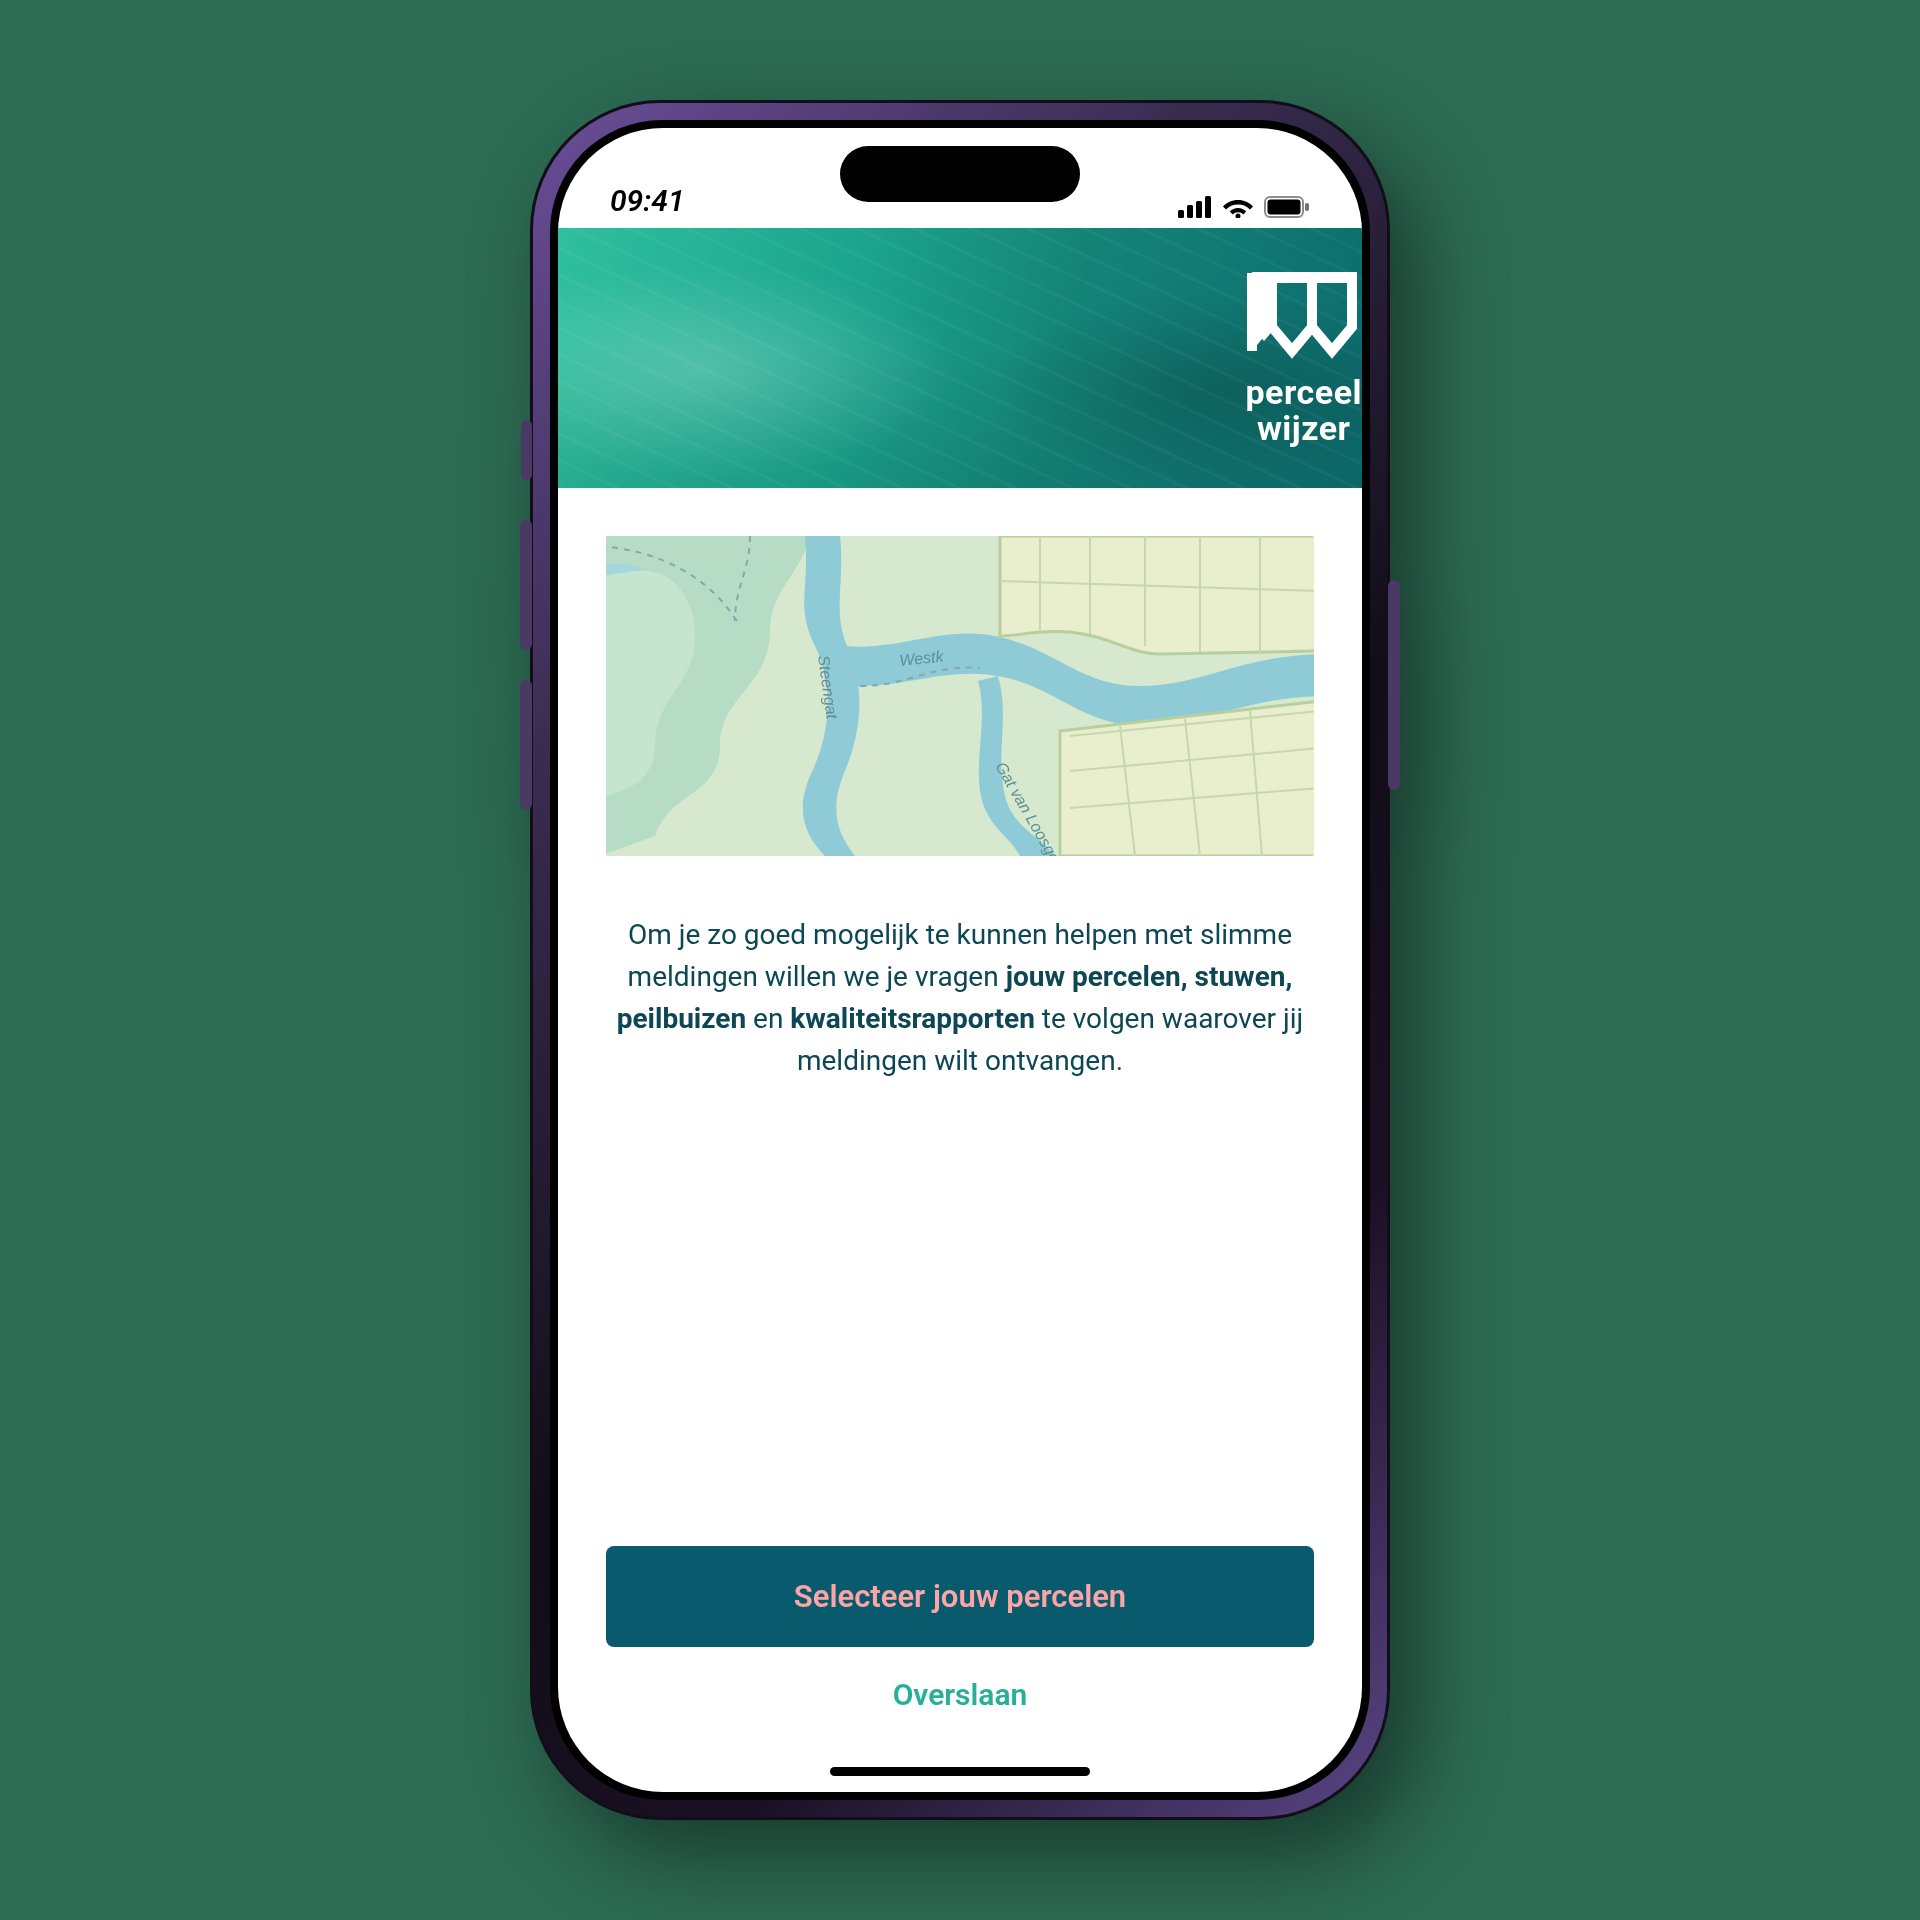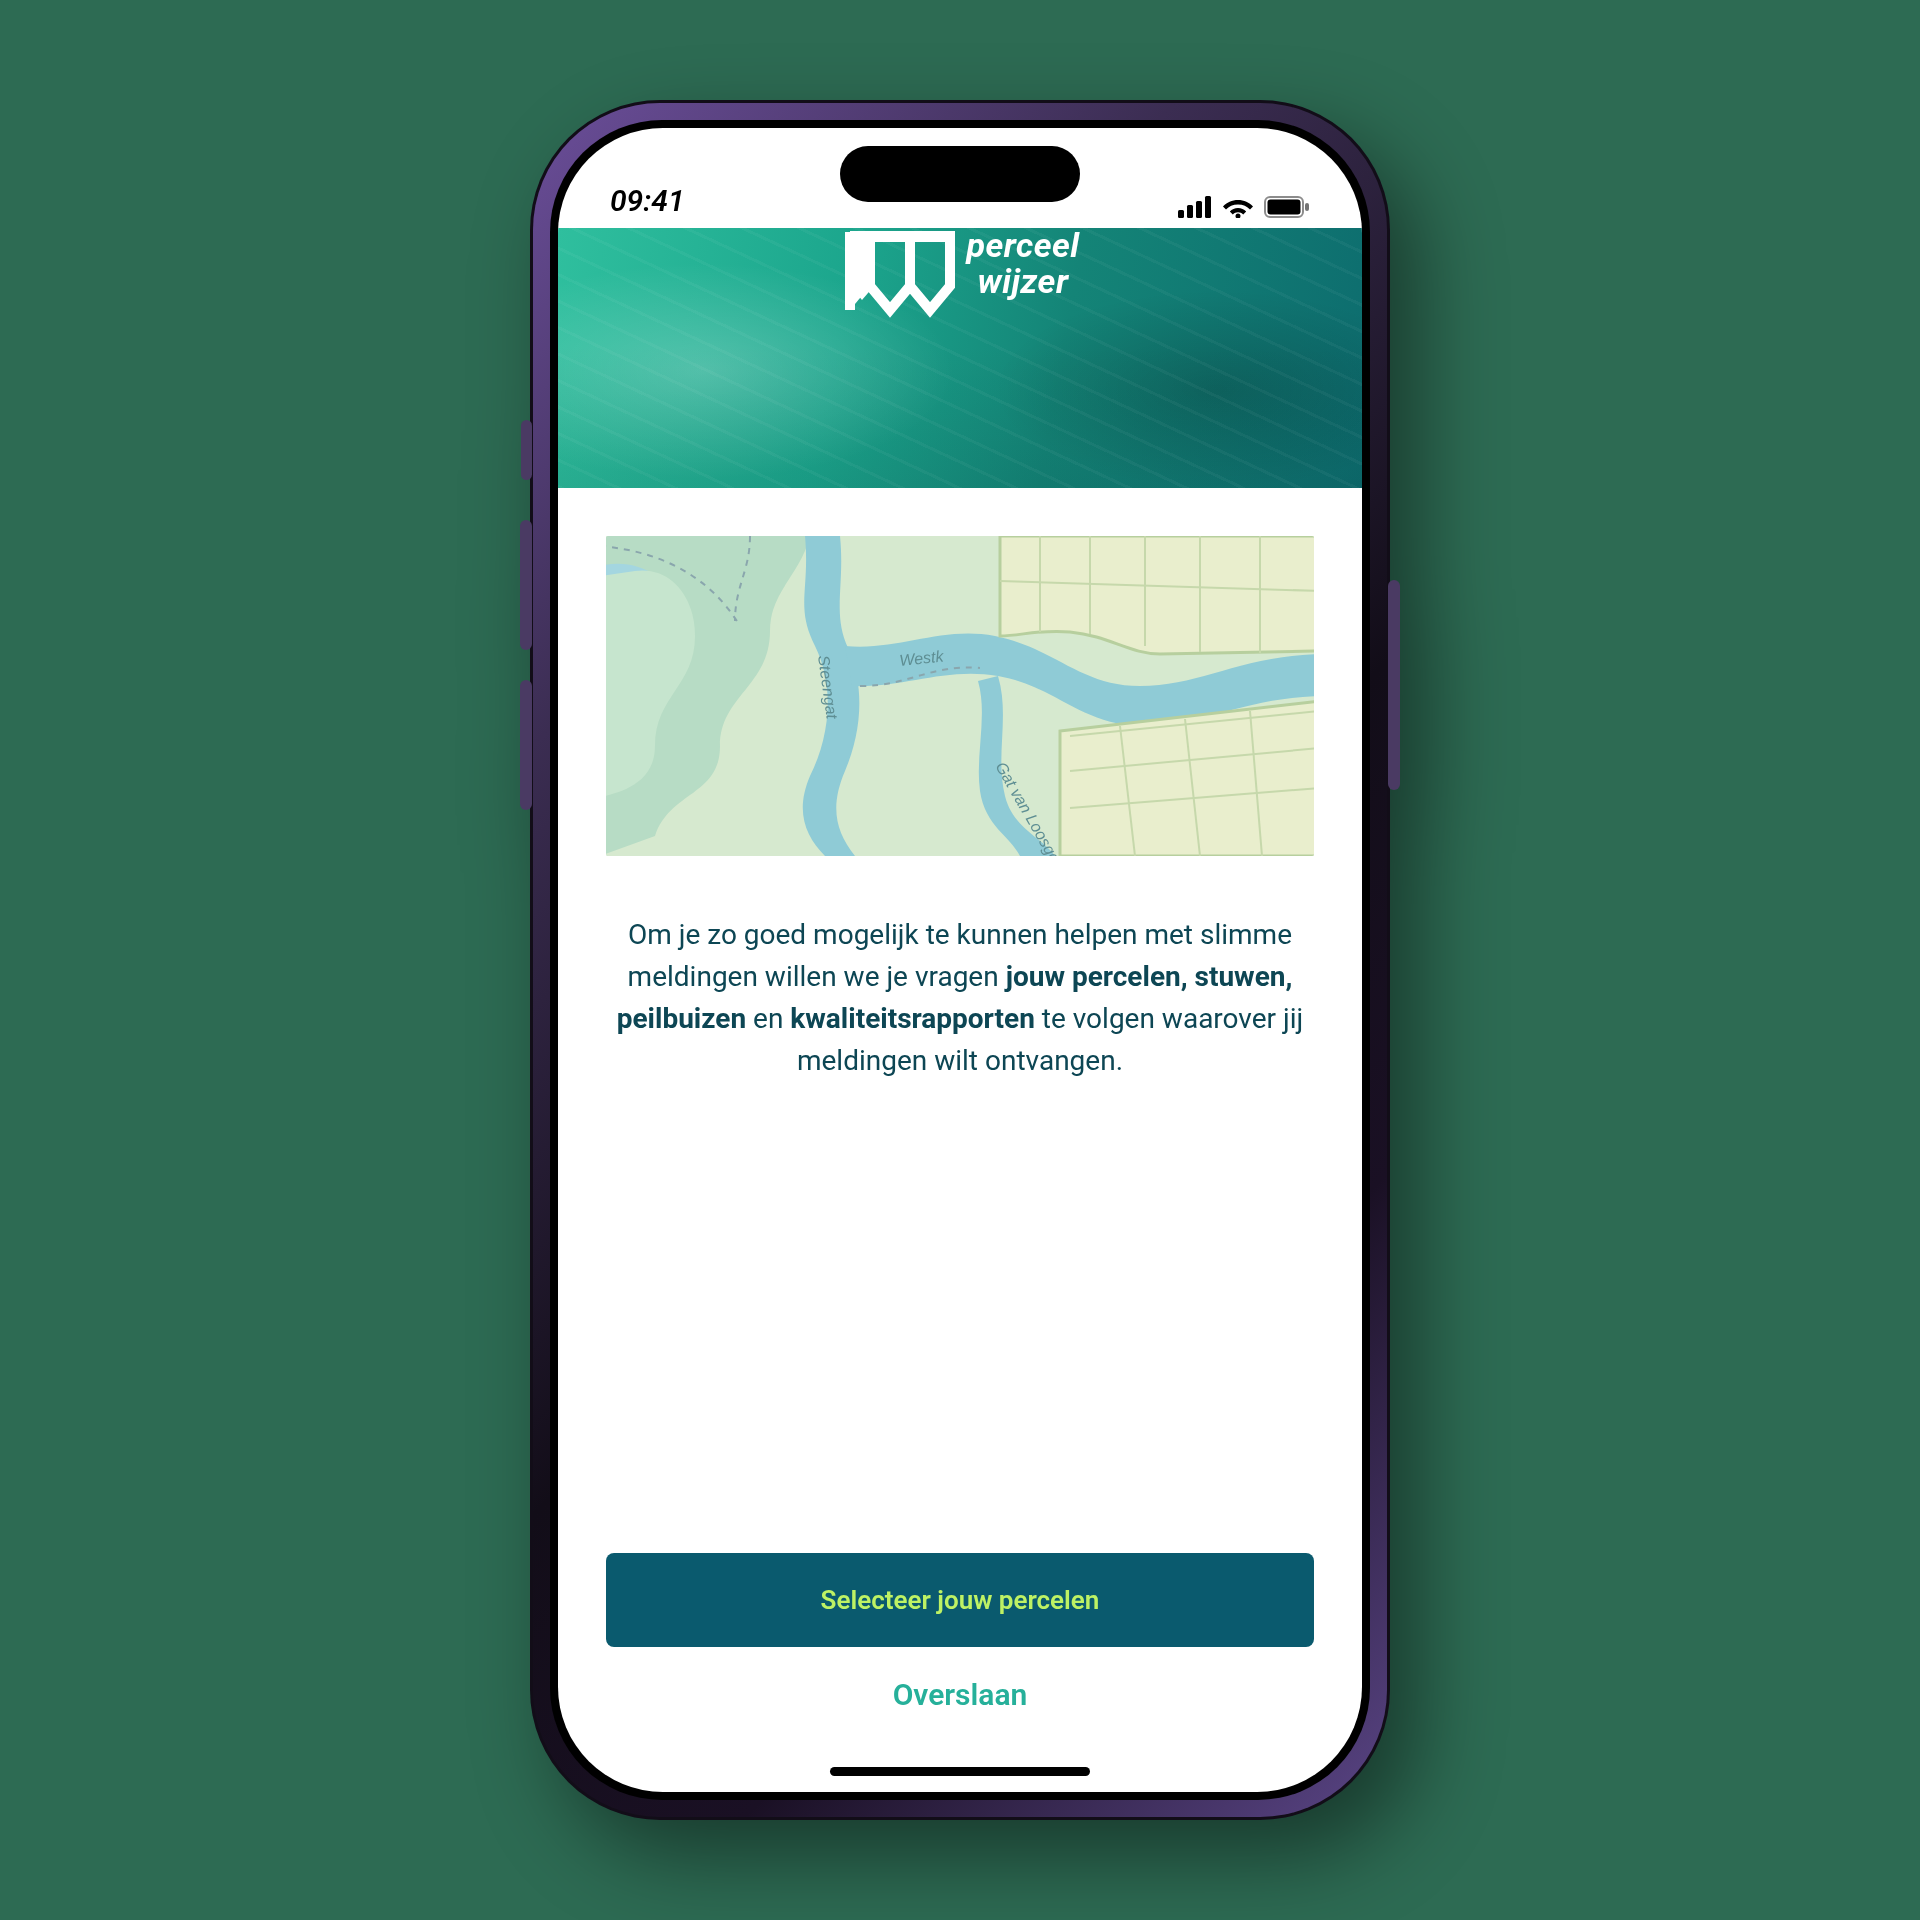--- a/index.html
+++ b/index.html
@@ -94,22 +94,22 @@
       radial-gradient(ellipse 360px 160px at 82% 62%,rgba(0,0,0,.18),transparent 62%),
       linear-gradient(100deg,#2fbf9e 0%,#1ca68d 35%,#148477 62%,#0d6c6e 100%);
   }
   .banner::after{
     content:"";position:absolute;inset:0;
     background:
       repeating-linear-gradient(25deg,rgba(255,255,255,.04) 0 3px,transparent 3px 24px),
       linear-gradient(0deg,rgba(0,40,40,.1),transparent 55%);
   }
   .banner .logo{
-    position:absolute;inset:0;display:flex;flex-direction:row;align-items:flex-start;justify-content:center;
-    color:#fff;z-index:2;gap:6px;font-style:italic;
+    position:absolute;inset:0;display:flex;flex-direction:column;align-items:flex-end;justify-content:center;
+    color:#fff;z-index:2;gap:6px;
   }
   .logo-text{
     text-align:center;font-weight:700;letter-spacing:.5px;line-height:1.05;font-size:34px;
   }
 
   
   .content{
     flex:1 1 auto;display:flex;flex-direction:column;padding:48px 48px 30px 48px;
   }
 
@@ -126,22 +126,22 @@
     font-size:28px;
     line-height:1.5;
     font-weight:400;
   }
   .intro b{font-weight:700;}
 
   .spacer{flex:1 1 auto;}
 
   .primary-btn{
     background:var(--teal-btn);
-    color:#bef264;text-align:center;
-    font-size:26px;font-weight:600;
+    color:#fca5a5;text-align:center;
+    font-size:31px;font-weight:600;
     padding:32px 10px;border-radius:8px;
     cursor:pointer;user-select:none;
   }
   .skip-btn{
     margin-top:30px;margin-bottom:50px;
     text-align:center;color:var(--accent2);
     font-size:30px;font-weight:600;
     cursor:pointer;user-select:none;
   }
 </style>

